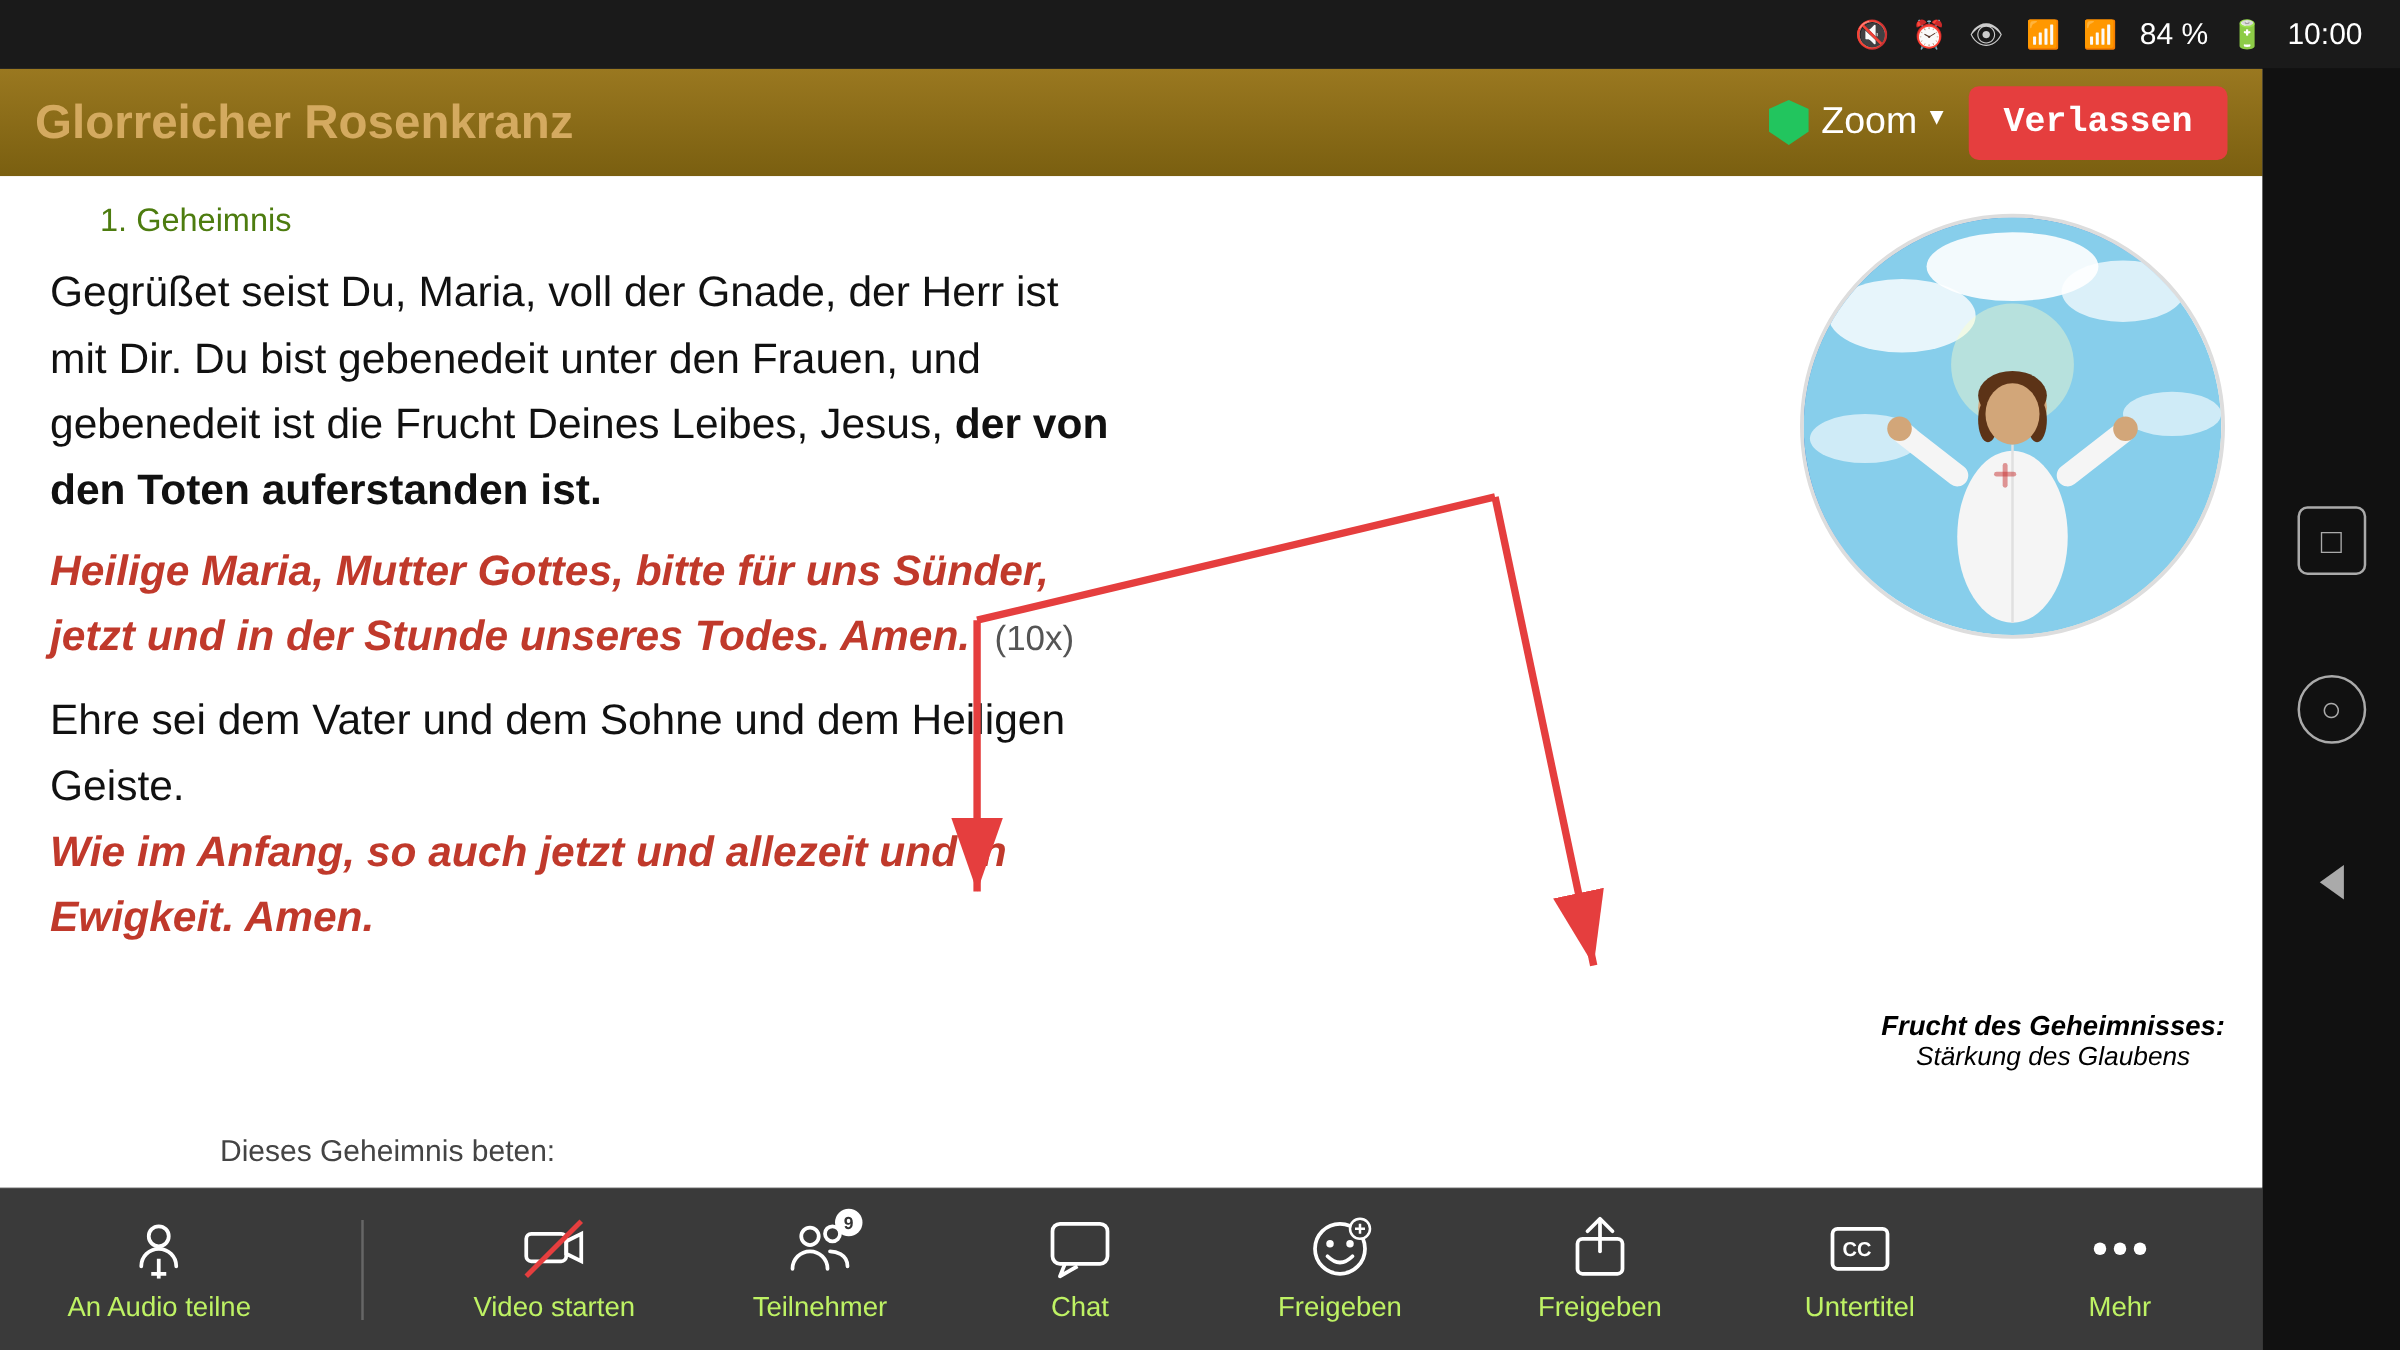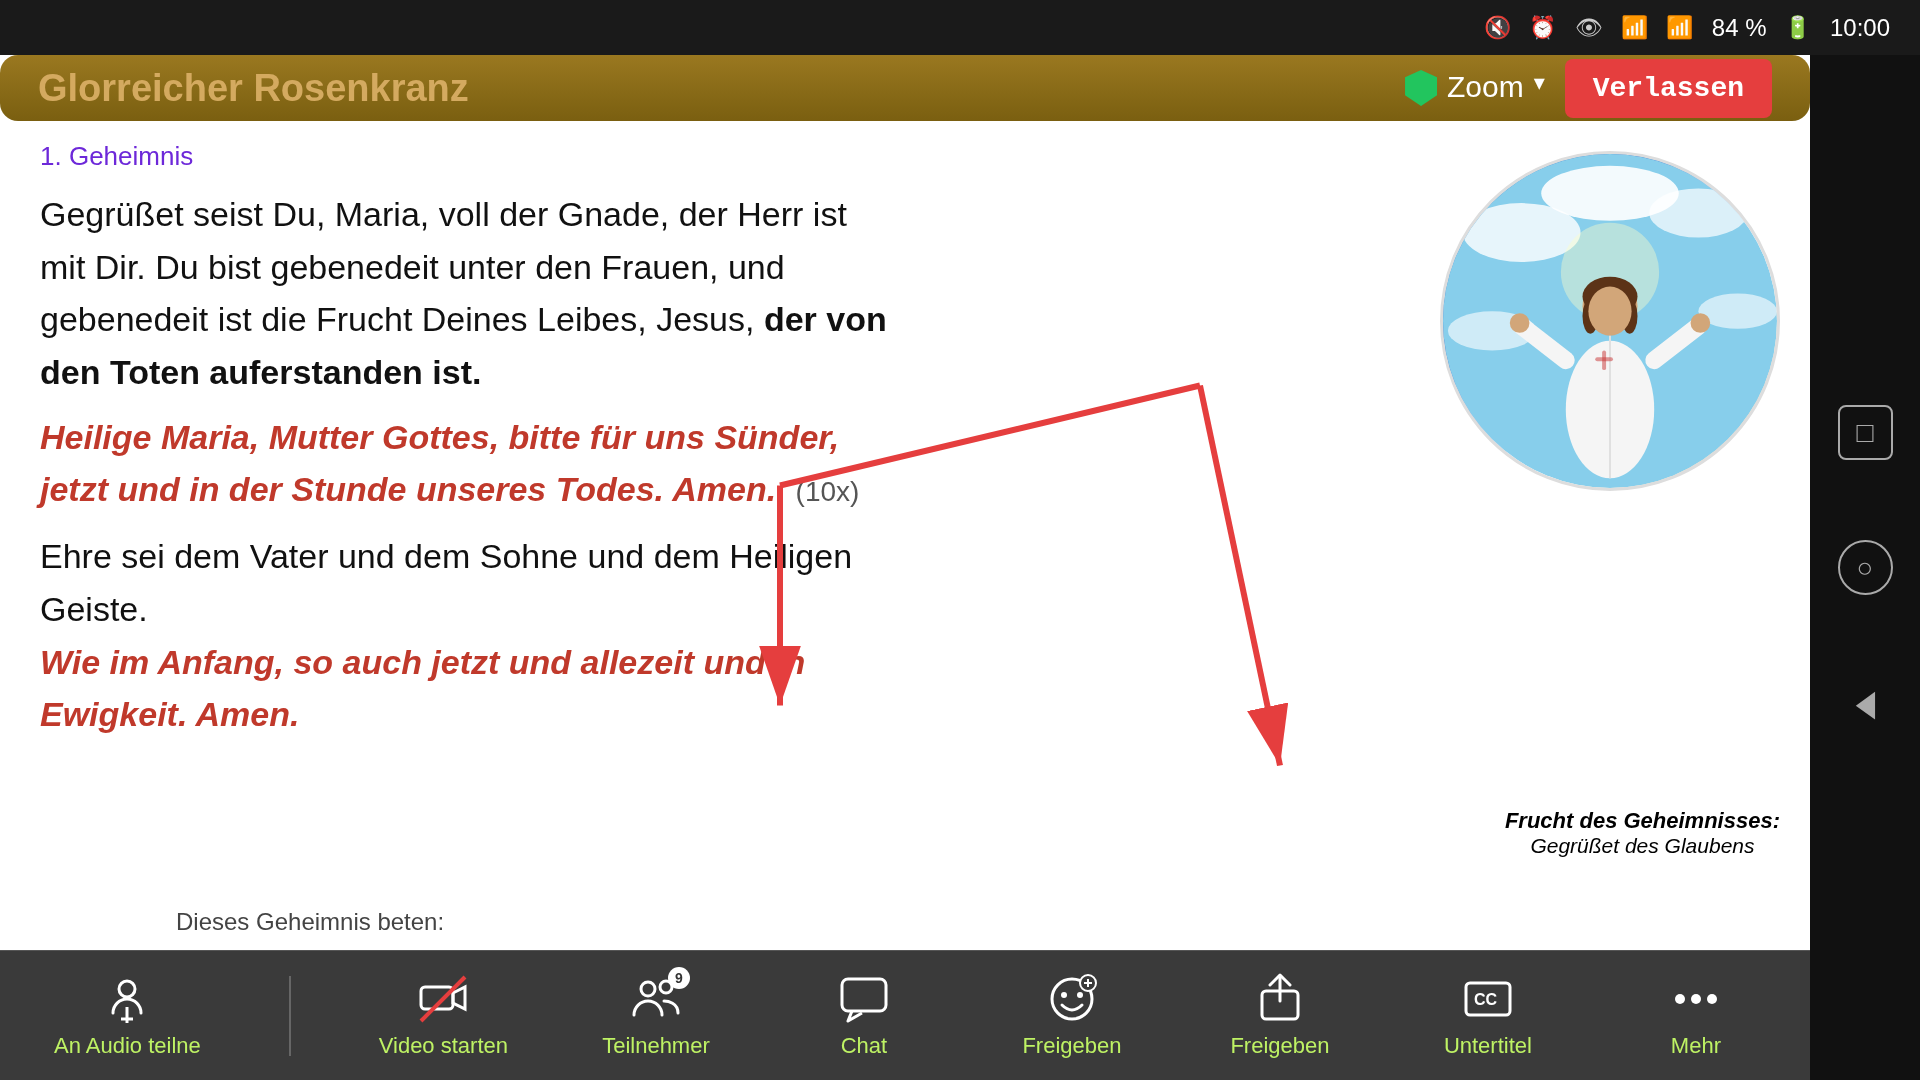--- a/index.html
+++ b/index.html
@@ -82,26 +82,25 @@
       bottom: 0;
       background: #fff;
       display: flex;
       flex-direction: column;
     }
 
     
     .app-header {
       background: #8B6914;
       background: linear-gradient(180deg, #9a7820 0%, #7a5f10 100%);
-      height: 66px;
-      display: flex;
-      align-items: center;
-      padding: 0 38px;
+      height: 86px;
+      display: flex;
+      align-items: center;
+      padding: 0 28px;
       gap: 20px;
-      border-radius: 18px;
     }
     .app-title {
       color: #d4aa60;
       font-size: 38px;
       font-weight: 600;
       flex: 1;
     }
     .zoom-badge {
       display: flex;
       align-items: flex-start;
@@ -137,23 +136,24 @@
 
     
     .content-area {
       flex: 1;
       background: #fff;
       padding: 20px 40px 0 40px;
       position: relative;
       overflow: hidden;
     }
     .geheimnis-label {
-      color: #6d28d9;
+      color: #4d7c0f;
       font-size: 26px;
       margin-bottom: 16px;
+      margin-left: 40px;
     }
 
     .prayer-text {
       font-size: 34px;
       line-height: 1.55;
       color: #111;
       max-width: 860px;
     }
     .prayer-text .bold-part {
       font-weight: 700;
@@ -382,21 +382,21 @@
           <line x1="170" y1="185" x2="170" y2="330" stroke="#e0e0e0" stroke-width="2"></line>
 
           <rect x="162" y="200" width="4" height="20" fill="rgba(200,50,50,0.5)" rx="2"></rect>
           <rect x="155" y="207" width="18" height="4" fill="rgba(200,50,50,0.5)" rx="2"></rect>
         </svg>
       </div>
     </div>
 
     <div class="frucht-text">
       <div style="font-size:22px;font-weight:700;font-style:italic;">Frucht des Geheimnisses:</div>
-      <div style="font-size:21px;font-style:italic;">Gegrüßet des Glaubens</div>
+      <div style="font-size:21px;font-style:italic;">Stärkung des Glaubens</div>
     </div>
 
     <svg class="arrow-container" viewBox="0 0 1810 820" xmlns="http://www.w3.org/2000/svg">
 
       <defs>
         <marker id="arrowhead1" markerWidth="10" markerHeight="7" refX="10" refY="3.5" orient="auto">
           <polygon points="0 0, 10 3.5, 0 7" fill="#e53e3e"></polygon>
         </marker>
         <marker id="arrowhead2" markerWidth="10" markerHeight="7" refX="10" refY="3.5" orient="auto">
           <polygon points="0 0, 10 3.5, 0 7" fill="#e53e3e"></polygon>

